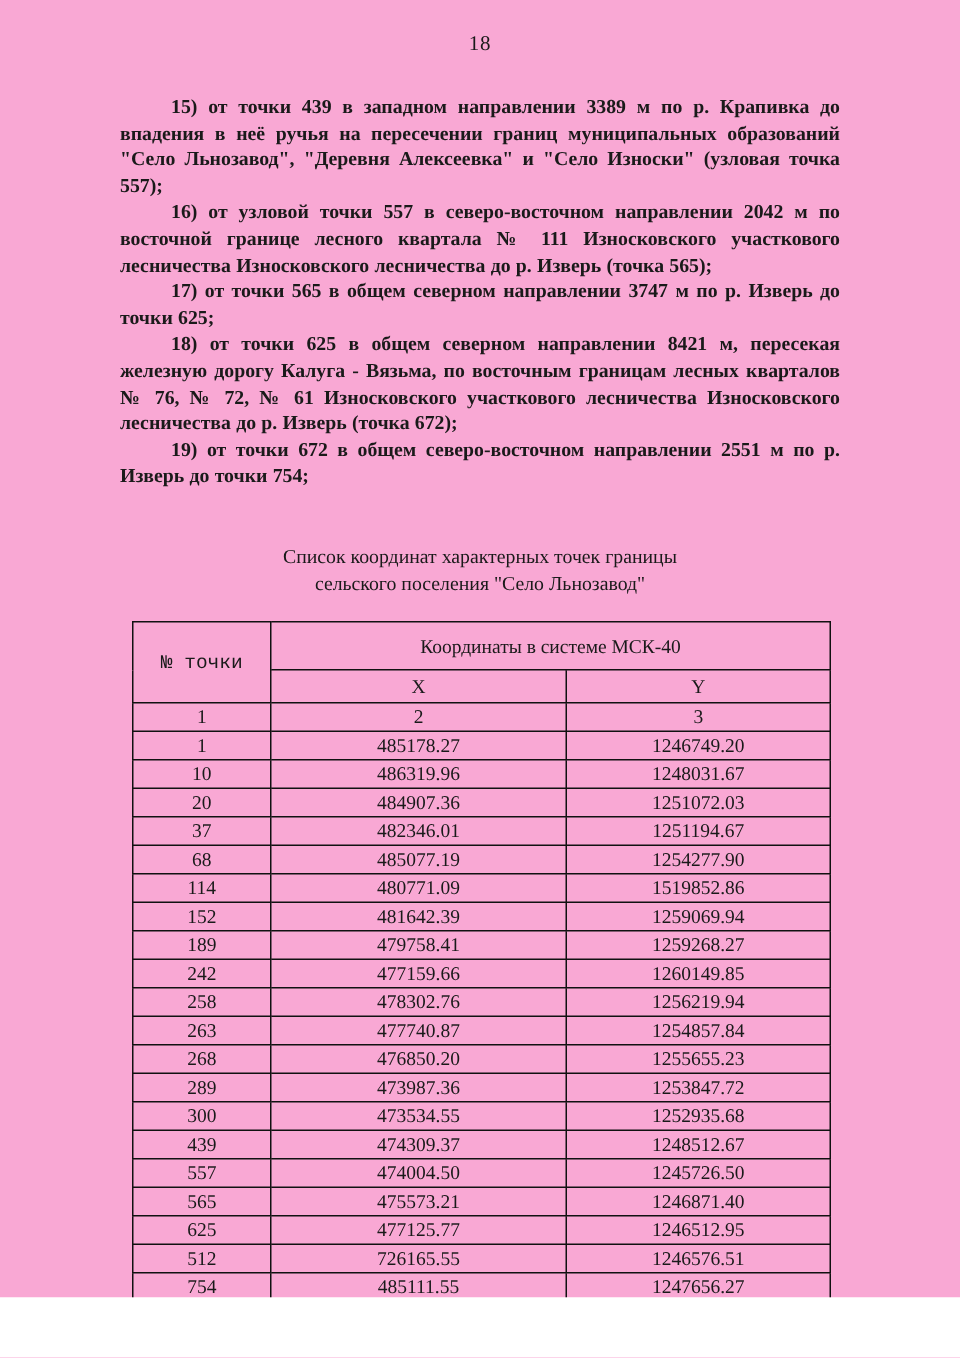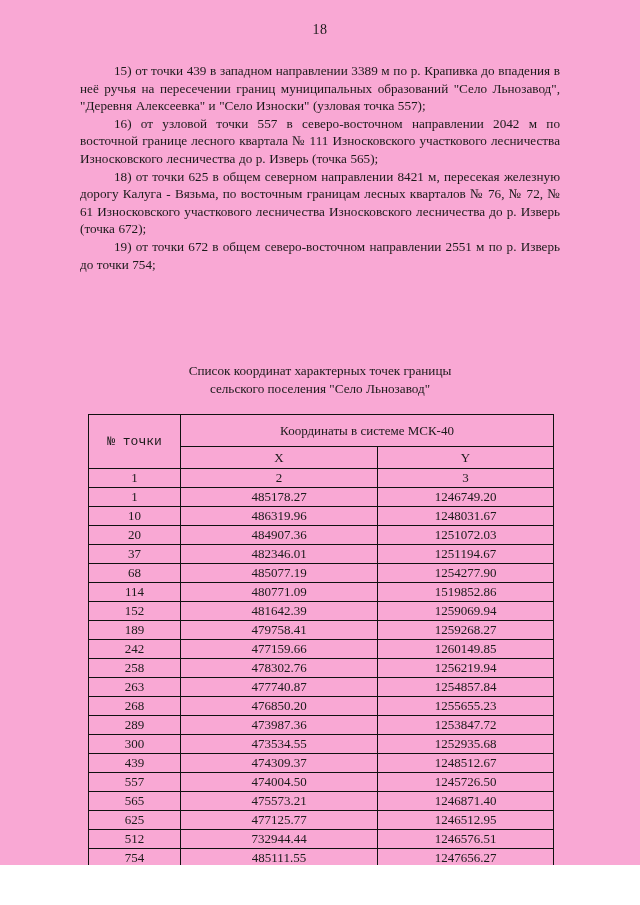--- a/index.html
+++ b/index.html
@@ -27,20 +27,21 @@
     width: 640px;
     text-align: center;
     font-size: 14px;
     letter-spacing: 0.5px;
   }
   .body-block {
     position: absolute;
     top: 62px;
     left: 80px;
     width: 480px;
+    font-weight: bold;
   }
   p.para {
     margin: 0 0 0 0;
     font-size: 13.2px;
     line-height: 17.6px;
     text-align: justify;
     text-indent: 34px;
     text-justify: inter-word;
     word-spacing: 0.2px;
   }
@@ -104,20 +105,21 @@
 </head>
 <body>
 
 <div class="page">
 
   <div class="page-number">18</div>
 
   <div class="body-block">
     <p class="para">15) от точки 439 в западном направлении 3389 м по р. Крапивка до впадения в неё ручья на пересечении границ муниципальных образований "Село Льнозавод", "Деревня Алексеевка" и "Село Износки" (узловая точка 557);</p>
     <p class="para">16) от узловой точки 557 в северо-восточном направлении 2042 м по восточной границе лесного квартала № 111 Износковского участкового лесничества Износковского лесничества до р. Изверь (точка 565);</p>
+    <p class="para">17) от точки 565 в общем северном направлении 3747 м по р. Изверь до точки 625;</p>
     <p class="para">18) от точки 625 в общем северном направлении 8421 м, пересекая железную дорогу Калуга - Вязьма, по восточным границам лесных кварталов № 76, № 72, № 61 Износковского участкового лесничества Износковского лесничества до р. Изверь (точка 672);</p>
     <p class="para">19) от точки 672 в общем северо-восточном направлении 2551 м по р. Изверь до точки 754;</p>
   </div>
 
   <div class="title-block">
     <span class="title-line">Список координат характерных точек границы</span>
     <span class="title-line">сельского поселения "Село Льнозавод"</span>
   </div>
 
   <div class="coord-table-wrap">
@@ -228,21 +230,21 @@
           <td class="xv">475573.21</td>
           <td class="yv">1246871.40</td>
         </tr>
         <tr>
           <td class="pt">625</td>
           <td class="xv">477125.77</td>
           <td class="yv">1246512.95</td>
         </tr>
         <tr>
           <td class="pt">512</td>
-          <td class="xv">732944.44</td>
+          <td class="xv">726165.55</td>
           <td class="yv">1246576.51</td>
         </tr>
         <tr>
           <td class="pt">754</td>
           <td class="xv">485111.55</td>
           <td class="yv">1247656.27</td>
         </tr>
       </tbody>
     </table>
   </div>

